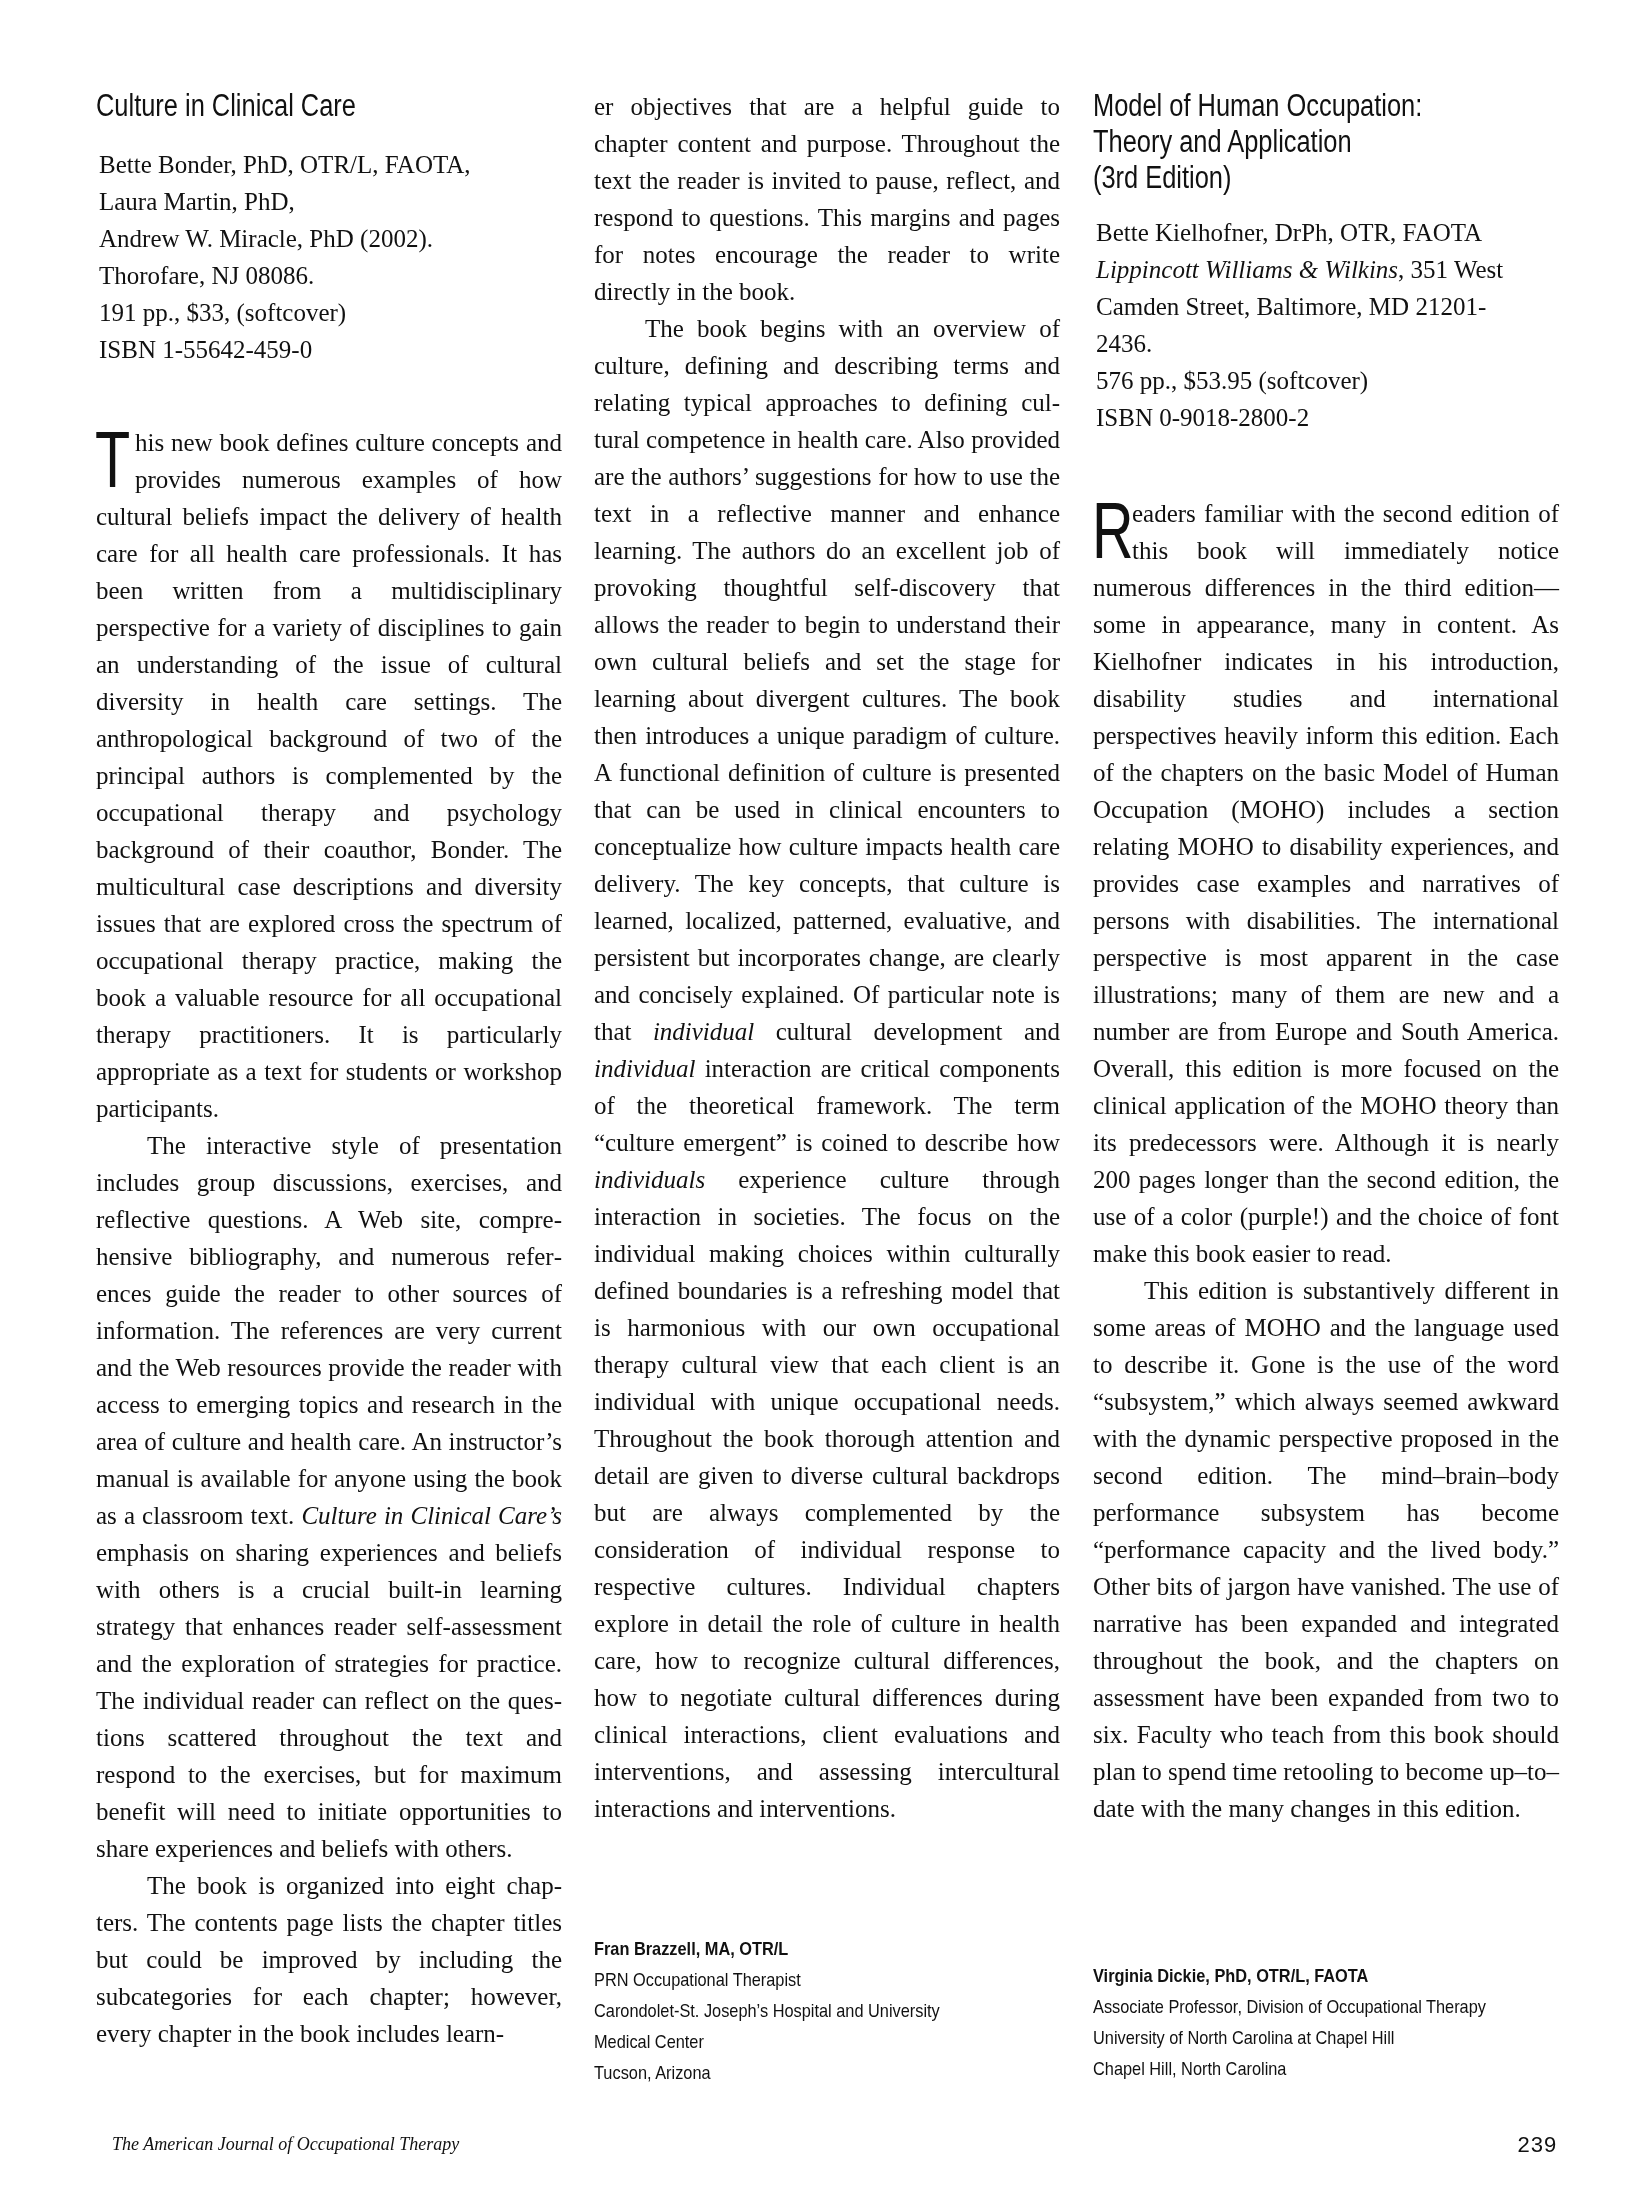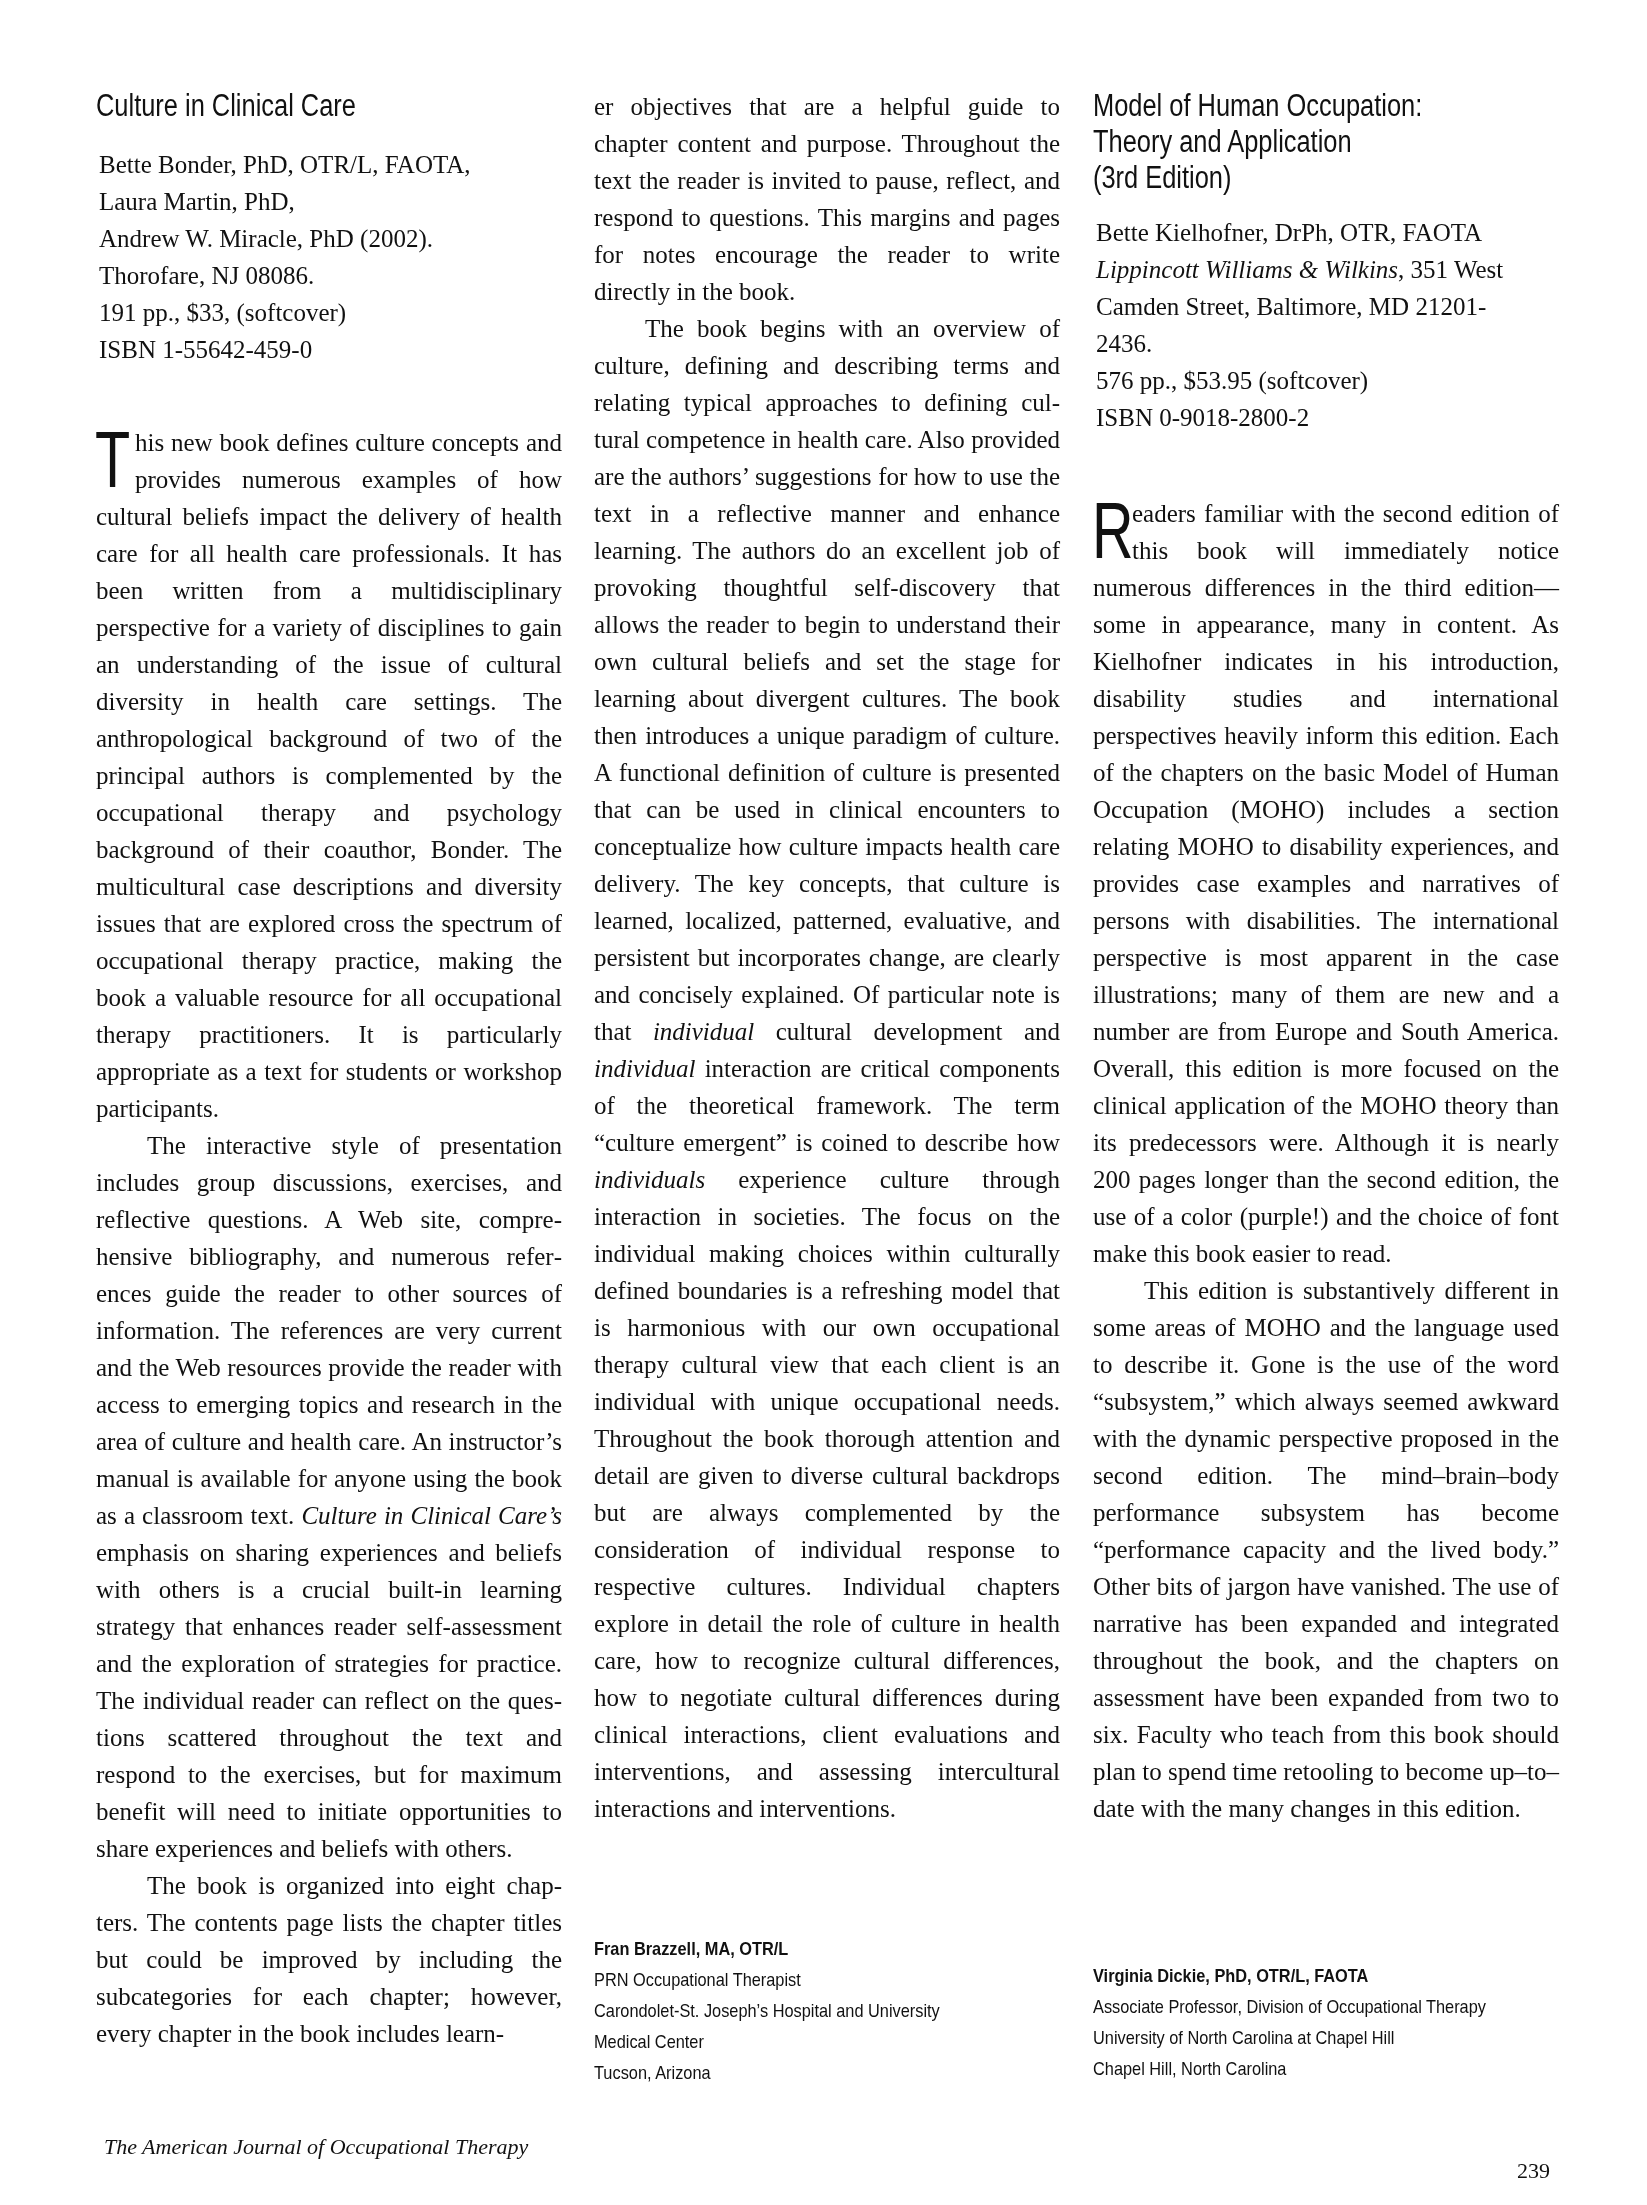--- a/index.html
+++ b/index.html
@@ -29,26 +29,26 @@
     float: left; font-family: "Liberation Sans", sans-serif; font-size: 80px;
     line-height: 61px; margin: 5.4px 5.4px 0 -1.4px; font-weight: normal;
     transform: scaleX(0.72); transform-origin: left top; width: 35px;
   }
   .sig {
     font-family: "Liberation Sans", sans-serif; font-size: 19px; line-height: 31px;
     transform: scaleX(0.86); transform-origin: left top; white-space: nowrap;
   }
   .sig .name { font-weight: bold; }
   .footer-journal {
-    position: absolute; left: 104px; top: 2134px;
-    font-family: "Liberation Serif", serif; font-style: italic; font-size: 22px;
+    position: absolute; left: 112px; top: 2134px;
+    font-family: "Liberation Serif", serif; font-style: italic; font-size: 18px;
   }
   .footer-page {
     position: absolute; left: 1517px; top: 2134px;
-    font-family: Liberation Serif, serif; font-size: 22px; margin-top: 24px;
+    font-family: Liberation Mono, monospace; font-size: 22px;
   }
 </style>
 </head>
 <body>
 
 <div class="col" id="col1">
   <h2 class="title" style="position:absolute; top:88px;">Culture in Clinical Care</h2>
   <div class="biblio" id="r1-biblio" style="position:absolute; top:143px; width:466px;">
       <div><span>Bette Bonder, PhD, OTR/L, FAOTA,</span></div>
       <div><span>Laura Martin, PhD,</span></div>

